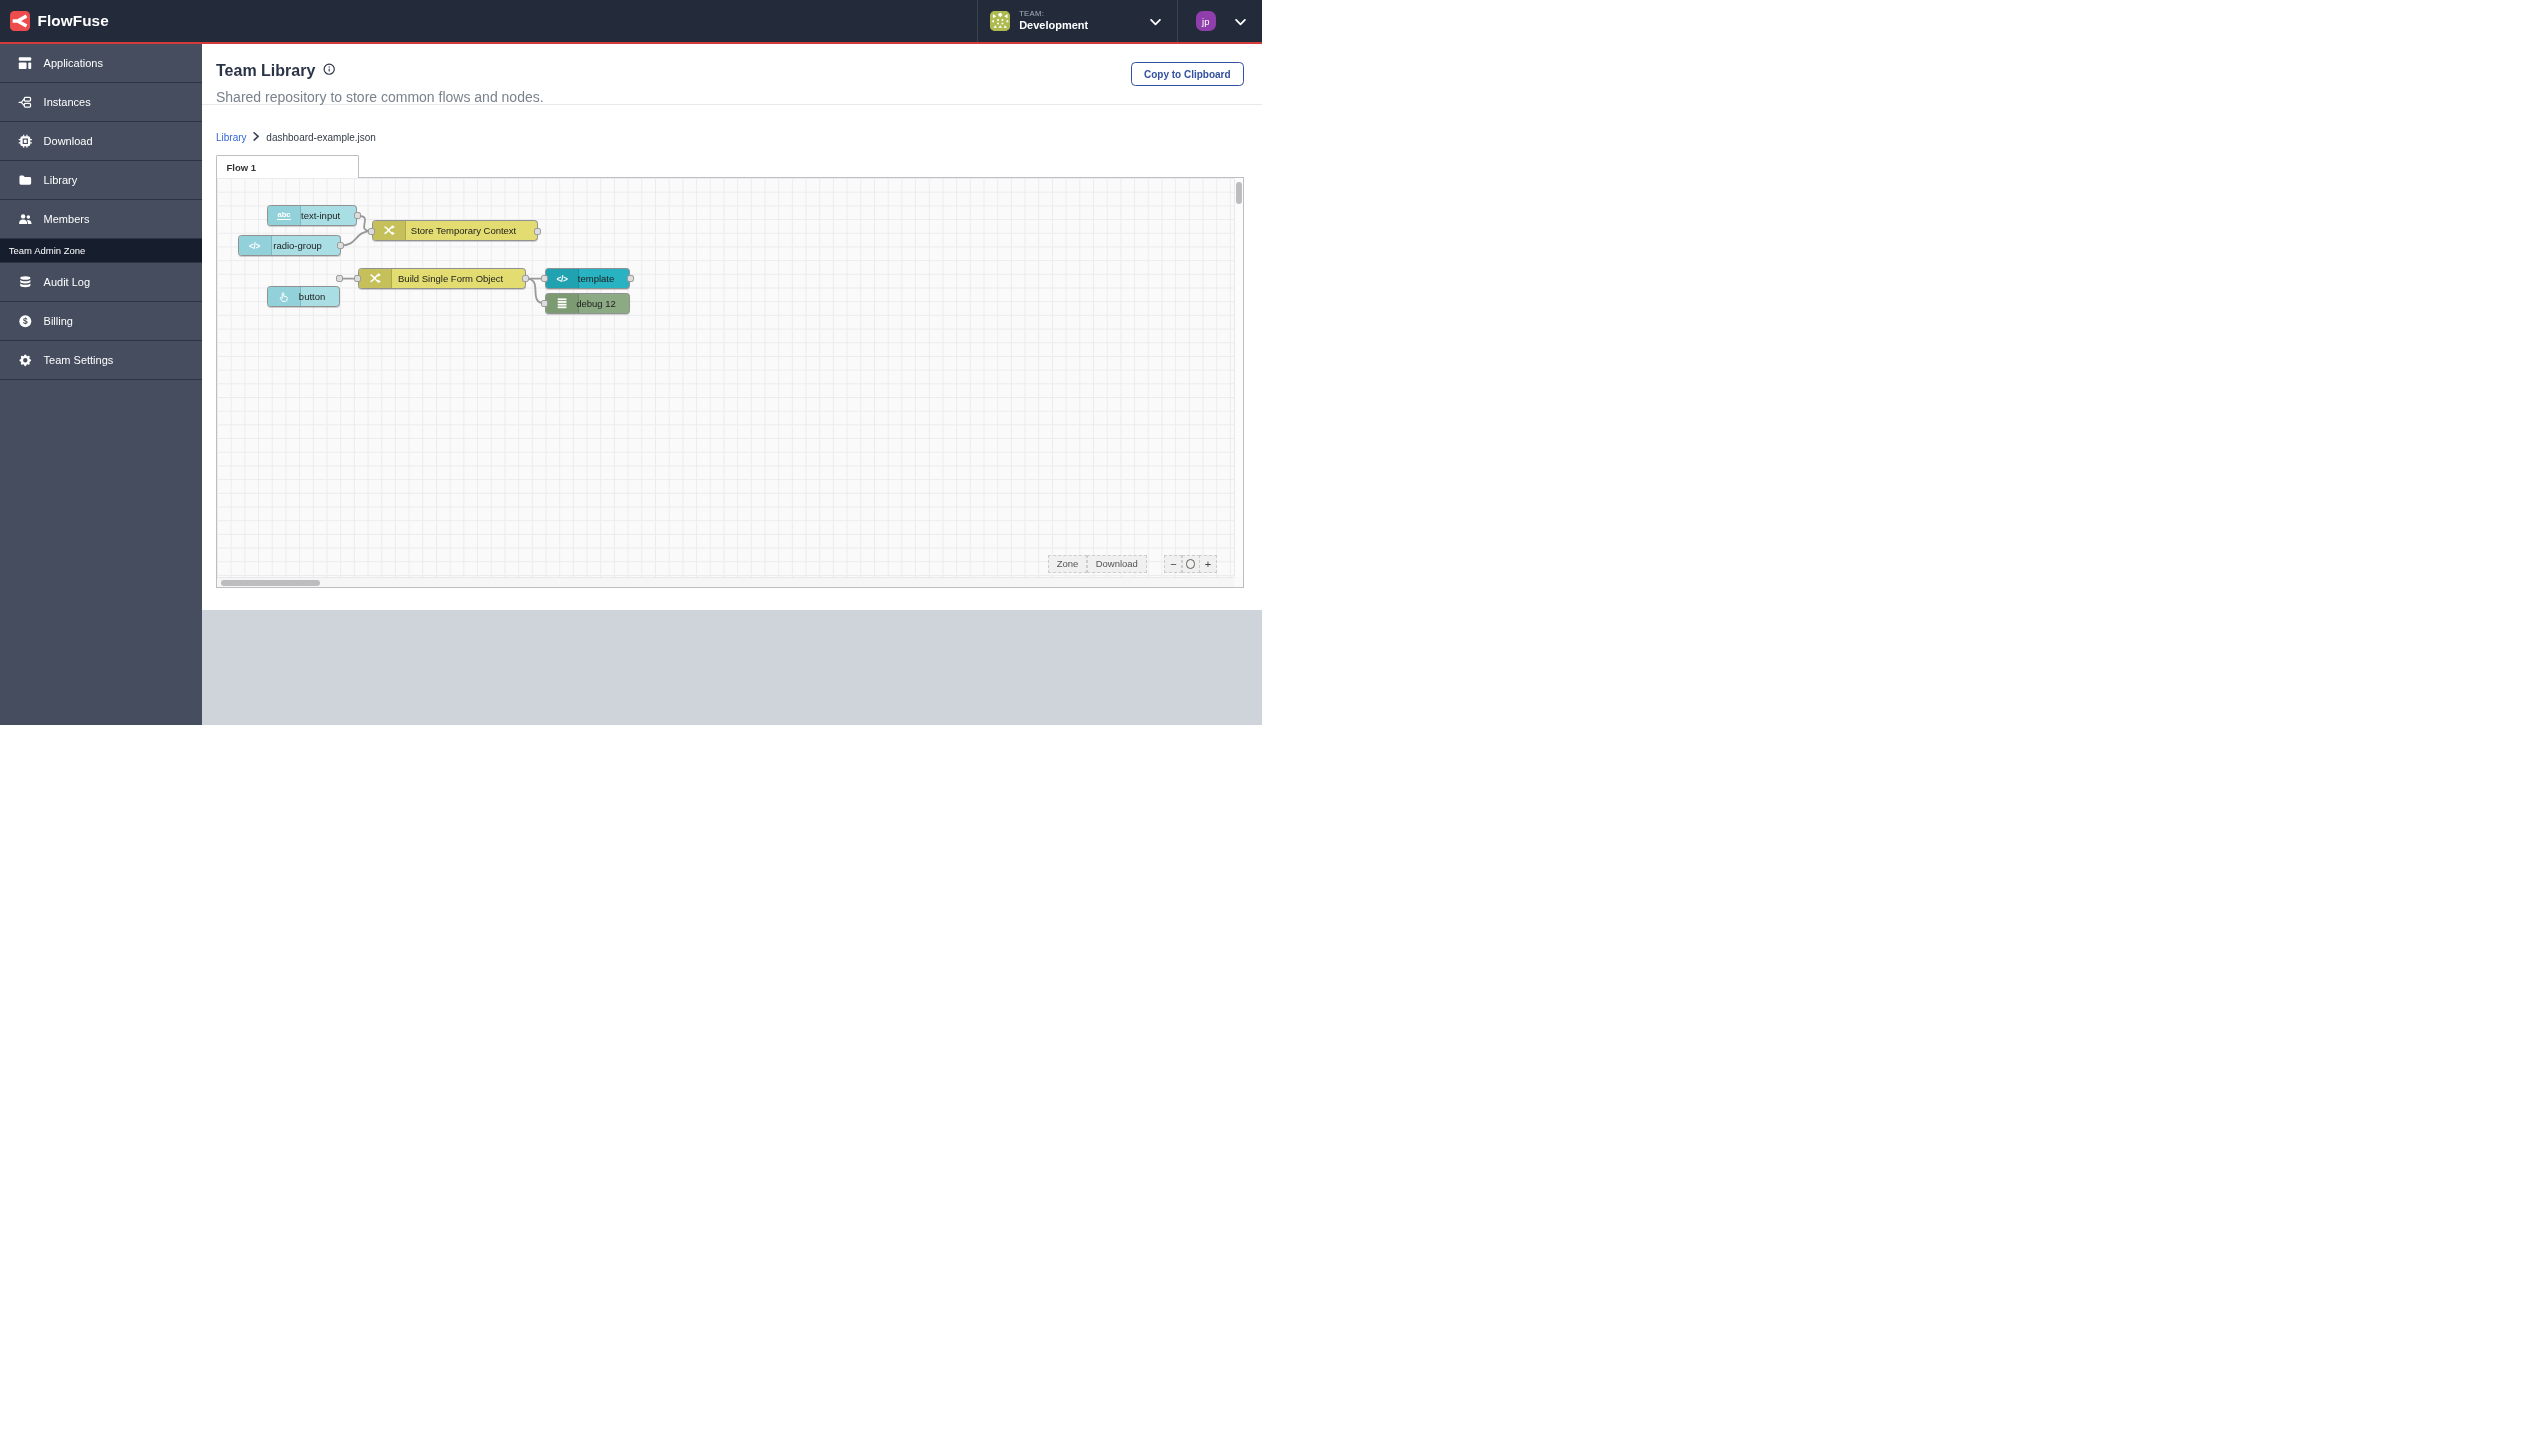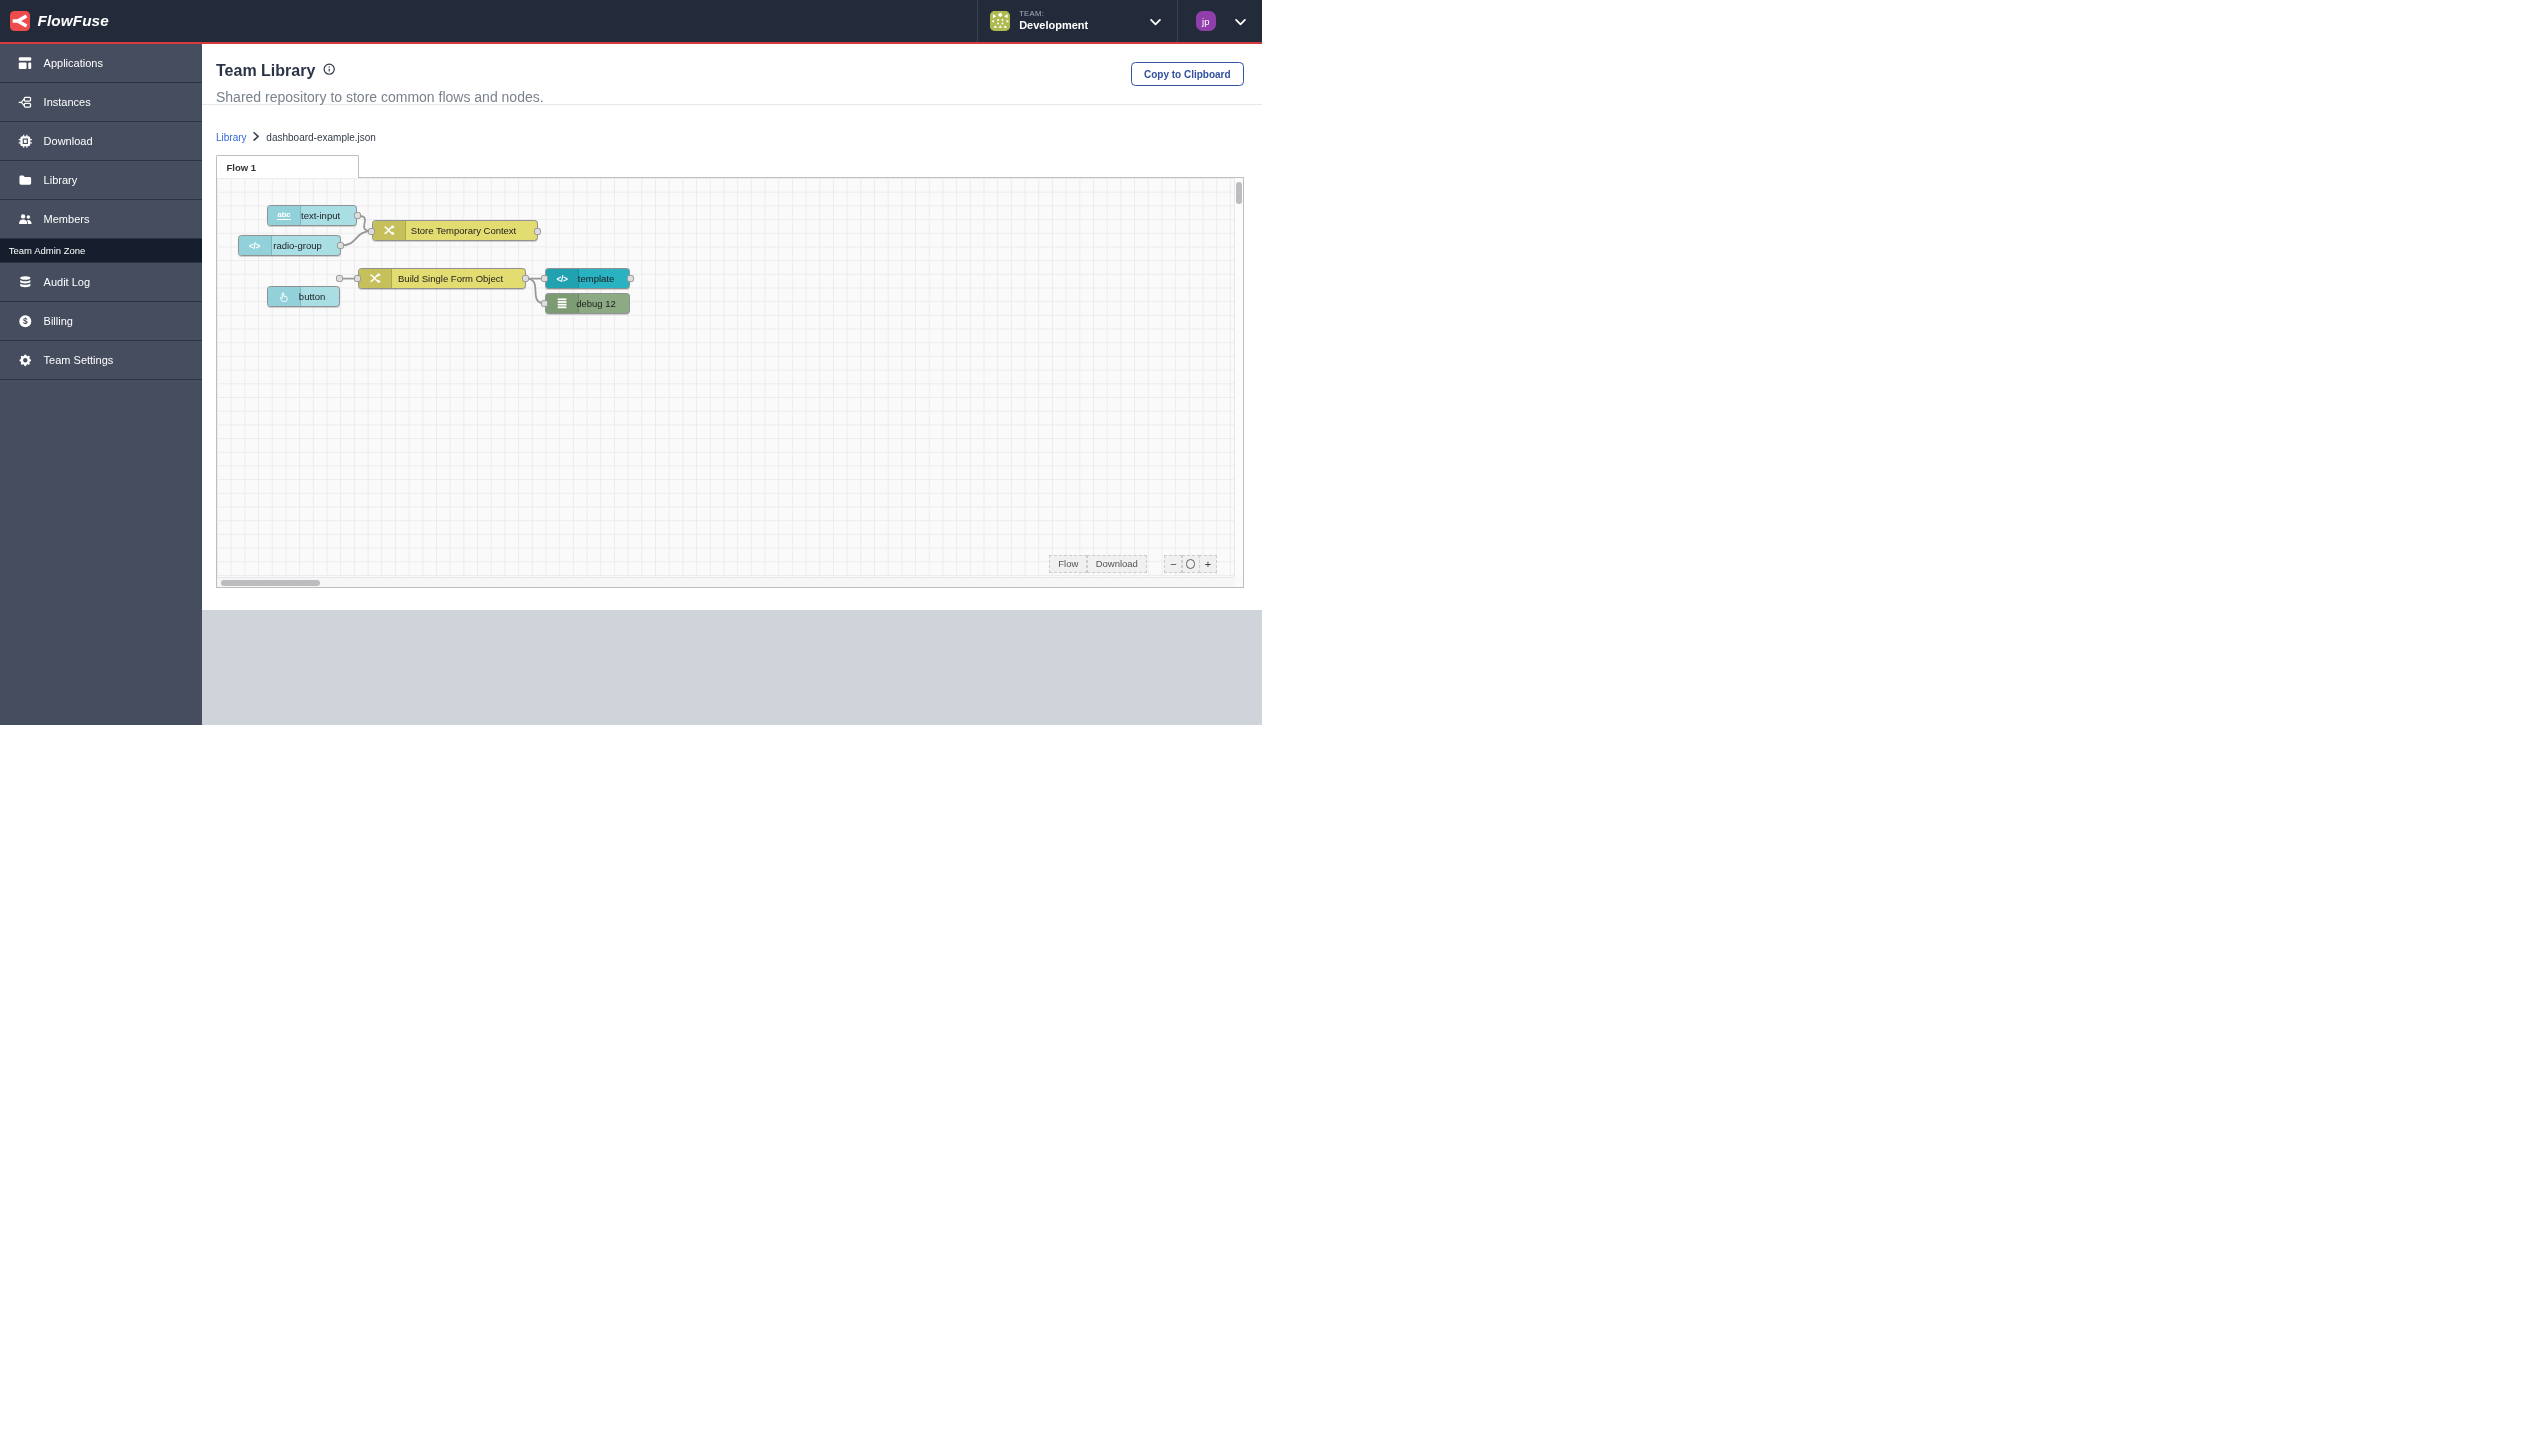--- a/index.html
+++ b/index.html
@@ -2,21 +2,21 @@
 <html style="--navbar-bg: #232B3B; --sidebar-bg: #454D5E; --sidebar-divider: #2C3443; --admin-bg: #161D2D; --accent-red: #D43B3B; --logo-red: #EE4C4C; --link-blue: #3566D6; --button-blue: #34519F; --footer-bg: #CFD3DA; --wire-grey: #999999; --canvas-bg: #FAFAFB; --grid-line: #ECECEE; --heading: #2B3447; --subtitle: #7A828C; --avatar-purple: #8F3EAC; --avatar-olive: #AEBA4F;font-size:11.7px"><head>
 <meta charset="utf-8">
 <style>
   * { margin:0; padding:0; box-sizing:border-box; }
   html,body { width:1262px; height:725px; overflow:hidden; }
   body { font-family:"Liberation Sans","DejaVu Sans",sans-serif; background:#fff; }
   .app { width:1262px; height:725px; display:flex; flex-direction:column; }
 
   
   .navbar { height:42px; background:var(--navbar-bg); display:flex; align-items:stretch; justify-content:space-between; flex:0 0 auto; }
-  .brand { display:flex; align-items:center; gap:7.3px; padding-left:10.2px;font-style:italic; }
+  .brand { display:flex; align-items:center; gap:7.3px; padding-left:10.2px; }
   .brand-logo { width:20px; height:20px; border-radius:4.4px; background:var(--logo-red); display:flex; align-items:center; justify-content:center; flex:0 0 auto; }
   .brand-name { color:#fff; font-size:15.3px; font-weight:bold; letter-spacing:0.1px; }
   .nav-right { display:flex; align-items:stretch; }
   .team-select, .user-menu { display:flex; align-items:center; border-left:0.7px solid #39424F; cursor:pointer; }
   .team-select { padding:0 16px 0 11.7px; gap:8.8px; }
   .user-menu { padding:0 16px 0 17.5px; gap:19px;align-items:center; }
   .team-avatar { width:20.5px; height:20.5px; border-radius:5.1px; background:var(--avatar-olive); overflow:hidden; flex:0 0 auto; }
   .team-text { display:flex; flex-direction:column; line-height:1.25; }
   .team-label { font-size:7.7px; color:#A9AFBC; letter-spacing:0.3px; }
   .team-name { font-size:11px; color:#fff; font-weight:bold; }
@@ -255,21 +255,21 @@
 
           <div class="vscroll">
               <div class="vthumb"></div>
             </div>
           <div class="hscroll">
               <div class="hthumb"></div>
             </div>
 
           <div class="canvas-controls">
             <div class="ctl-group">
-              <button class="ctl">Flow</button>
+              <button class="ctl">Zone</button>
               <button class="ctl">Download</button>
             </div>
             <div class="ctl-group">
               <button class="ctl sq">−</button>
               <button class="ctl sq">
                   <span class="ring"></span>
                 </button>
               <button class="ctl sq">+</button>
             </div>
           </div>

